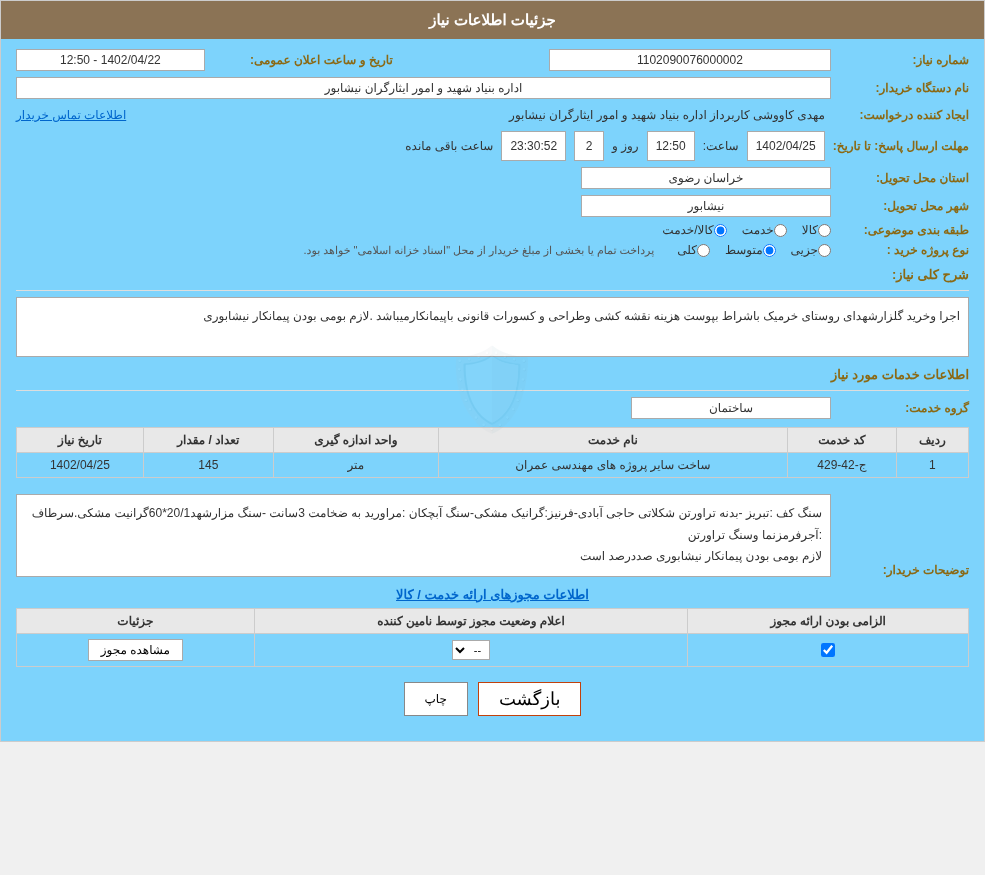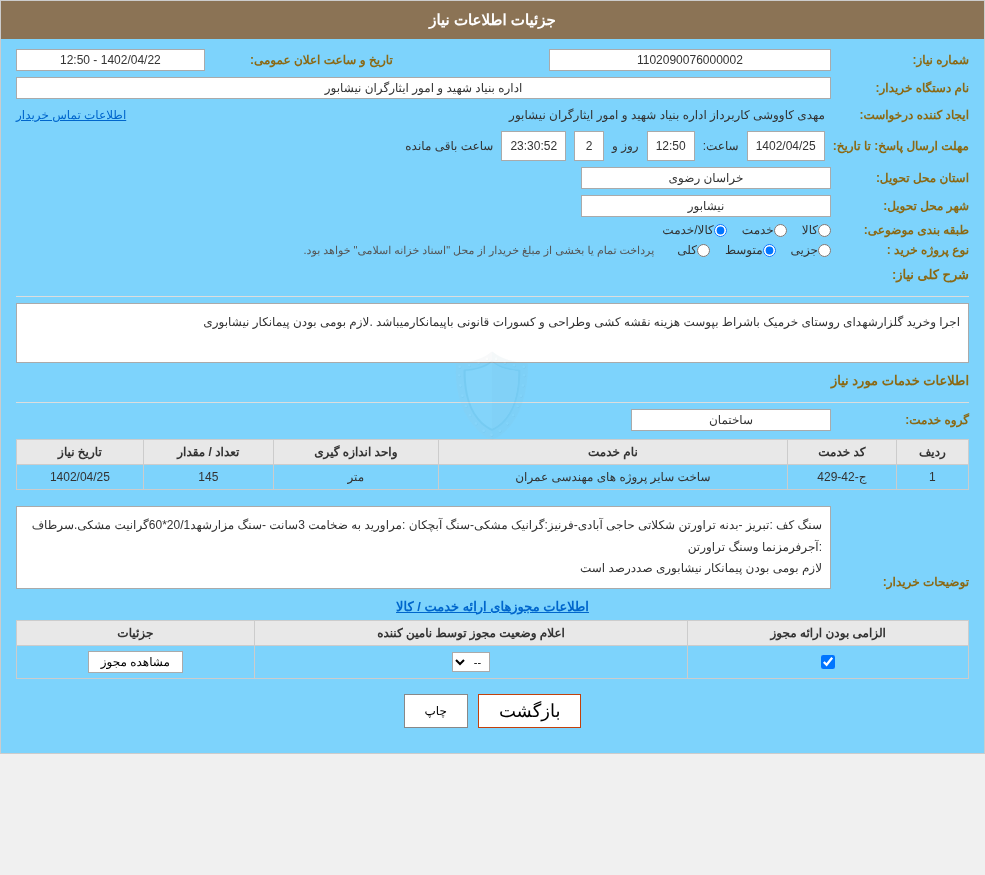--- a/index.html
+++ b/index.html
@@ -55,21 +55,21 @@
       color: #0066cc;
       cursor: pointer;
       text-decoration: underline;
     }
     .section-title {
       color: #8B6914;
       font-weight: bold;
       font-size: 13px;
       margin: 10px 0 6px 0;
       border-bottom: 1px solid #ddd;
-      padding-bottom: 14px;
+      padding-bottom: 8px;
     }
     .date-box {
       border: 1px solid #aaa;
       padding: 7px 8px;
       background: #fff;
     }
     .radio-group {
       display: flex;
       gap: 15px;
       align-items: center;

